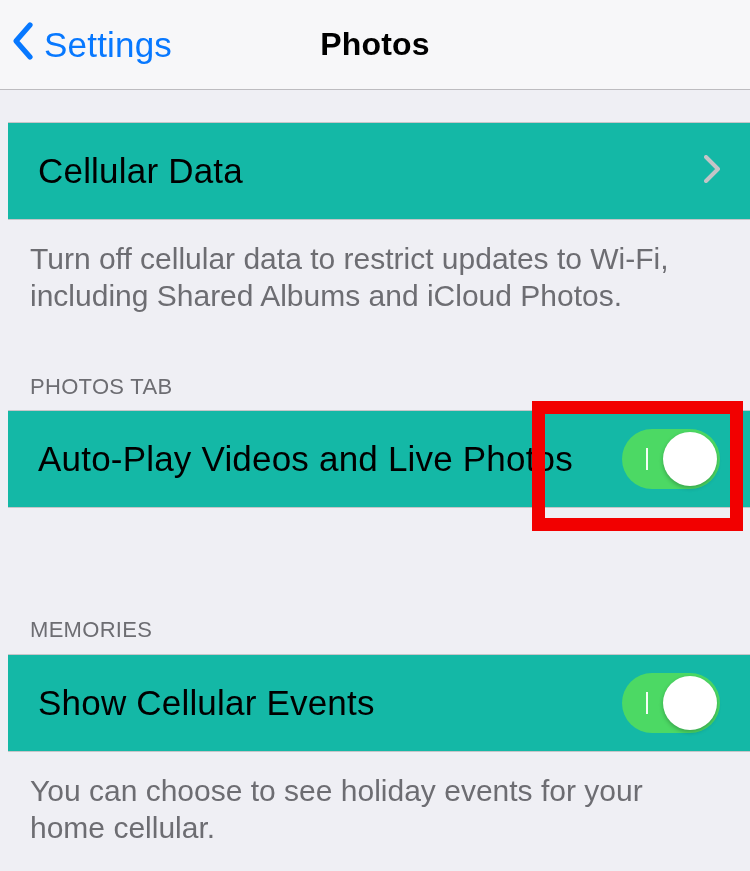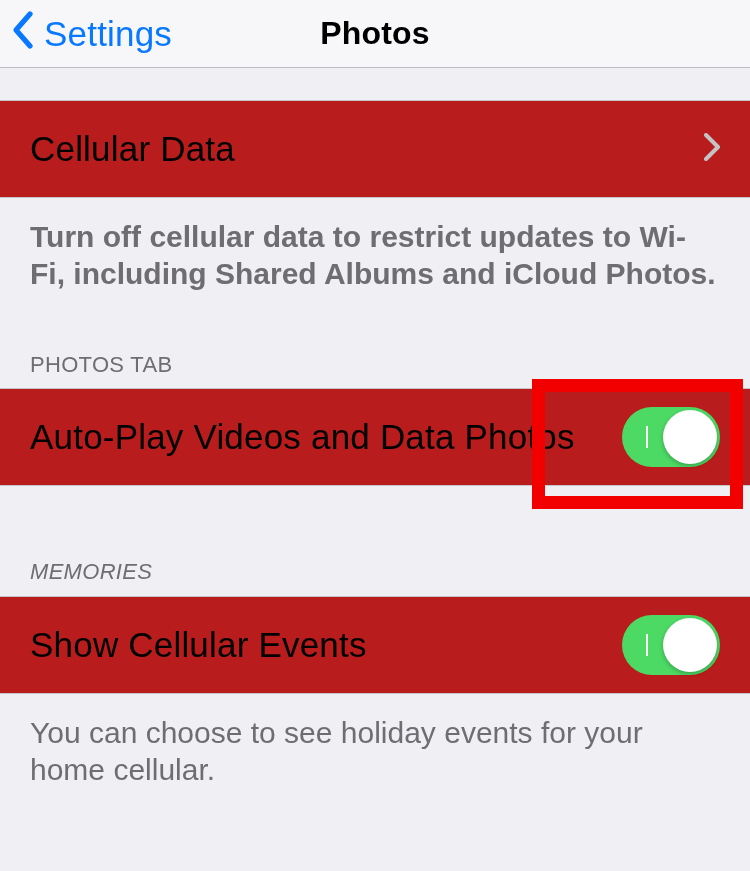--- a/index.html
+++ b/index.html
@@ -9,21 +9,21 @@
       width: 750px;
       background: #efeff4;
       font-family: -apple-system, "Helvetica Neue", Helvetica, Arial, sans-serif;
       color: #000;
     }
     body { height: 871px; overflow: hidden; }
 
     
     .nav {
       position: relative;
-      height: 68px;
+      height: 90px;
       background: #f7f7f9;
       border-bottom: 1px solid #bdbcc0;
     }
     .nav-back {
       position: absolute;
       left: 10px;
       top: 0;
       bottom: 0;
       display: flex;
       align-items: center;
@@ -65,27 +65,28 @@
       color: #6d6d72;
     }
     .group-header {
       text-transform: uppercase;
       font-size: 22px;
       letter-spacing: 0.3px;
       padding-top: 48px;
       padding-bottom: 10px;
     }
     .first-footer { padding-top: 10px; padding-bottom: 44px; }
-    .second-footer { padding-top: 20px; padding-bottom: 10px; font-weight: bold; }
+    .second-footer { padding-top: 20px; padding-bottom: 10px; }
     .third-footer { padding-top: 20px; padding-bottom: 30px; }
 
     .cell-group {
-      background: #b91c1c;
+      background: #14b8a6;
       border-top: 1px solid #c6c6c9;
       border-bottom: 1px solid #c6c6c9;
+      margin-left: 8px;
     }
     .cell {
       display: flex;
       align-items: center;
       min-height: 96px;
       padding: 0 30px;
     }
     .cell-label {
       flex: 1 1 auto;
       font-size: 35px;
@@ -162,29 +163,29 @@
               <path d="M2 2 L14 14 L2 26" stroke-linecap="round" stroke-linejoin="round"></path>
             </svg>
         </span>
       </div>
     </div>
     <div class="group-footer second-footer">Turn off cellular data to restrict updates to Wi-Fi, including Shared Albums and iCloud Photos.</div>
 
     <div class="group-header">PHOTOS TAB</div>
     <div class="cell-group" style="position:relative;">
       <div class="cell">
-        <div class="cell-label">Auto-Play Videos and Data Photos</div>
+        <div class="cell-label">Auto-Play Videos and Live Photos</div>
         <div class="switch">
           <div class="tick"></div>
           <div class="knob"></div>
         </div>
       </div>
     </div>
 
-    <div class="group-header" style="padding-top:72px;font-style:italic;">MEMORIES</div>
+    <div class="group-header" style="padding-top:108px;">MEMORIES</div>
     <div class="cell-group">
       <div class="cell">
         <div class="cell-label">Show Cellular Events</div>
         <div class="switch">
           <div class="tick"></div>
           <div class="knob"></div>
         </div>
       </div>
     </div>
     <div class="group-footer third-footer">You can choose to see holiday events for your home cellular.</div>

